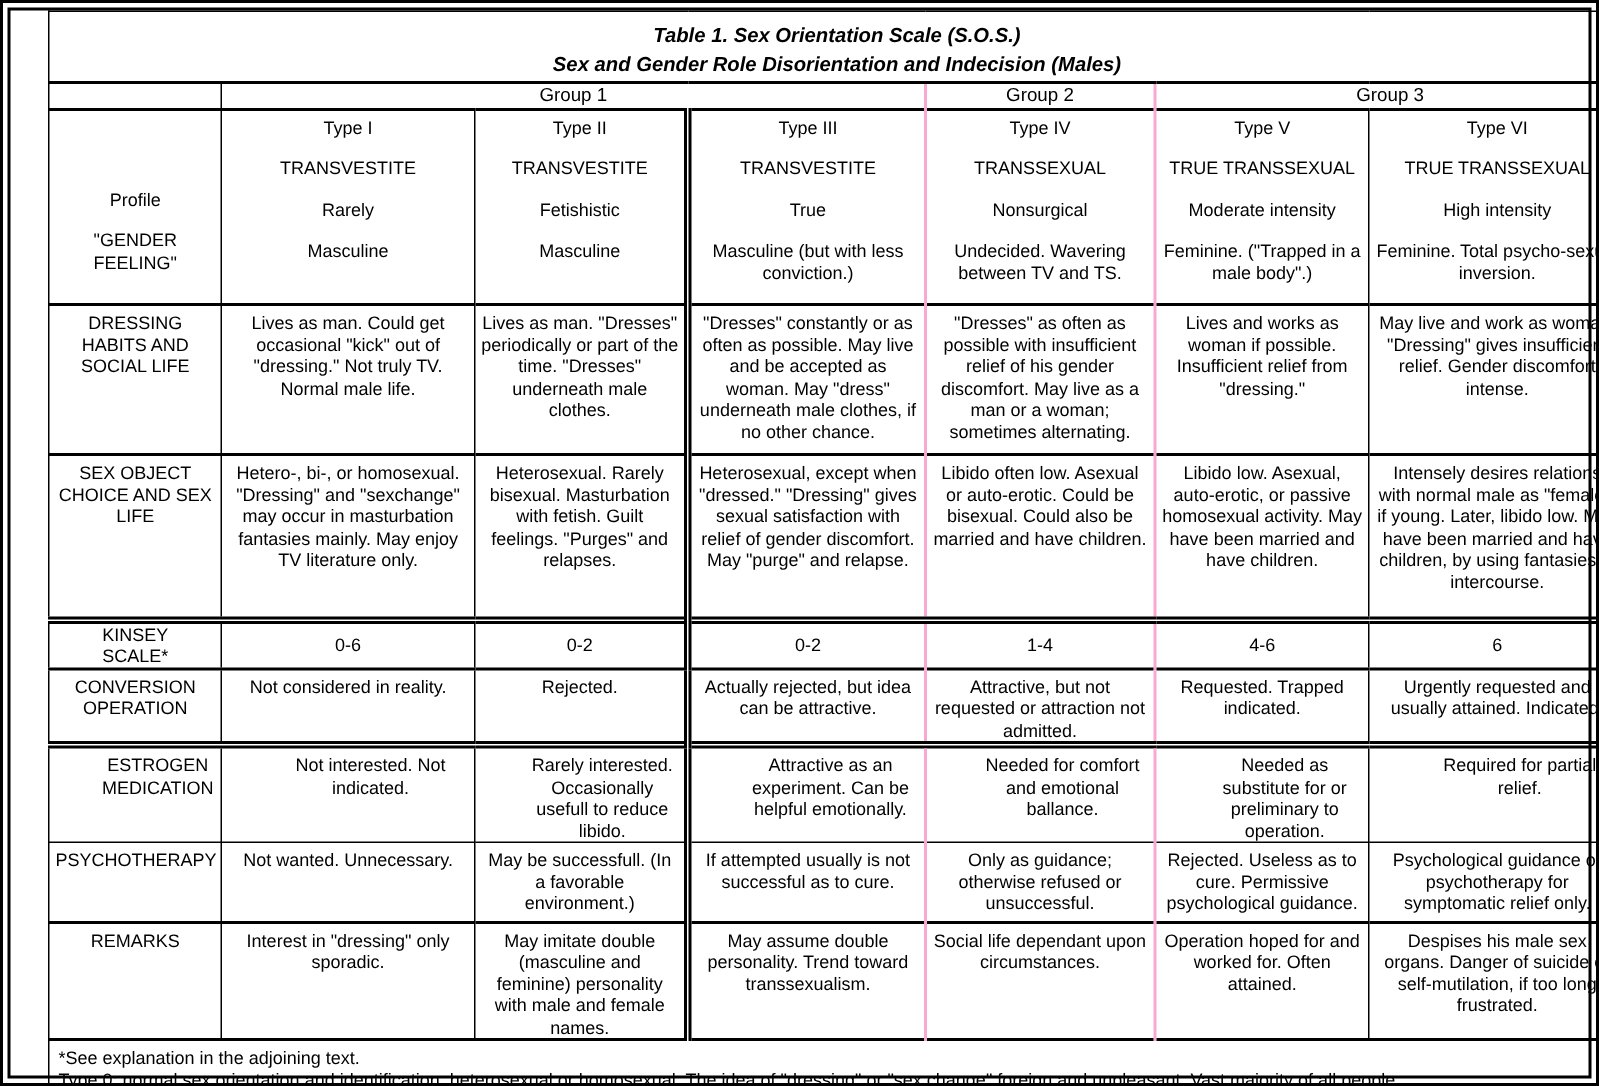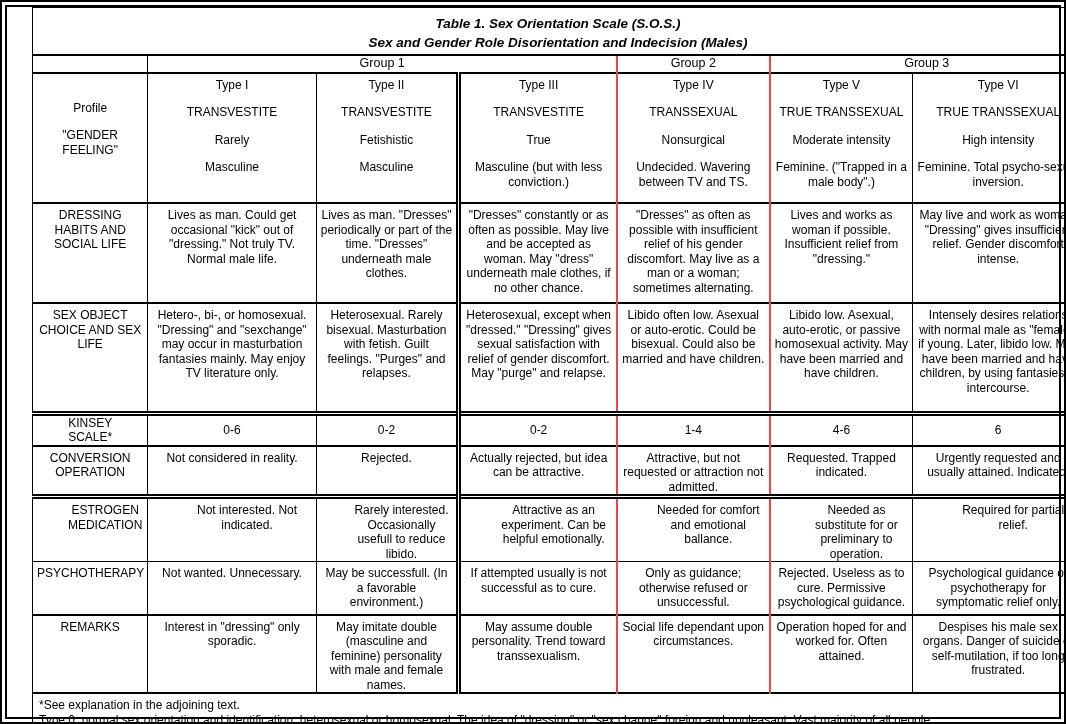--- a/index.html
+++ b/index.html
@@ -27,33 +27,33 @@
     vertical-align: top;
     text-align: center;
     font-size: 12px;
     line-height: 14.5px;
     padding: 4px 4px 0 4px;
     overflow: hidden;
   }
 
   
   td.l4 { border-left: 5px double #000; }   
-  td.l2 { border-left: 2px solid #ef4444; }    
+  td.l2 { border-left: 2px solid #f9a8d4; }    
 
   
   tr.sep2 > td { border-top: 2px solid #000; }
   tr.sepD > td { border-top: 5px double #000; padding-left: 34px; }
 
   .title-cell { padding-top: 6px; }
   .title-line { font-weight: bold; font-style: italic; font-size: 13.5px; line-height: 19px; }
 
   tr.group-row td { vertical-align: middle; padding: 0 2px; font-size: 12.5px; }
 
   .profile-cell div { margin-bottom: 13px; min-height: 14px; }
-  .profile-label-cell { padding-top: 27px; }
+  .profile-label-cell { padding-top: 52px; }
   .profile-label-cell div { margin-bottom: 13px; }
 
   tr.kinsey-row td { vertical-align: middle; padding: 0 16px; }
 
   .foot-cell { text-align: left; padding: 4px 6px 0 6px; border-radius: 15px; }
   .foot-cell div { font-size: 12px; line-height: 15px; }
 </style>
 </head>
 <body>
 

